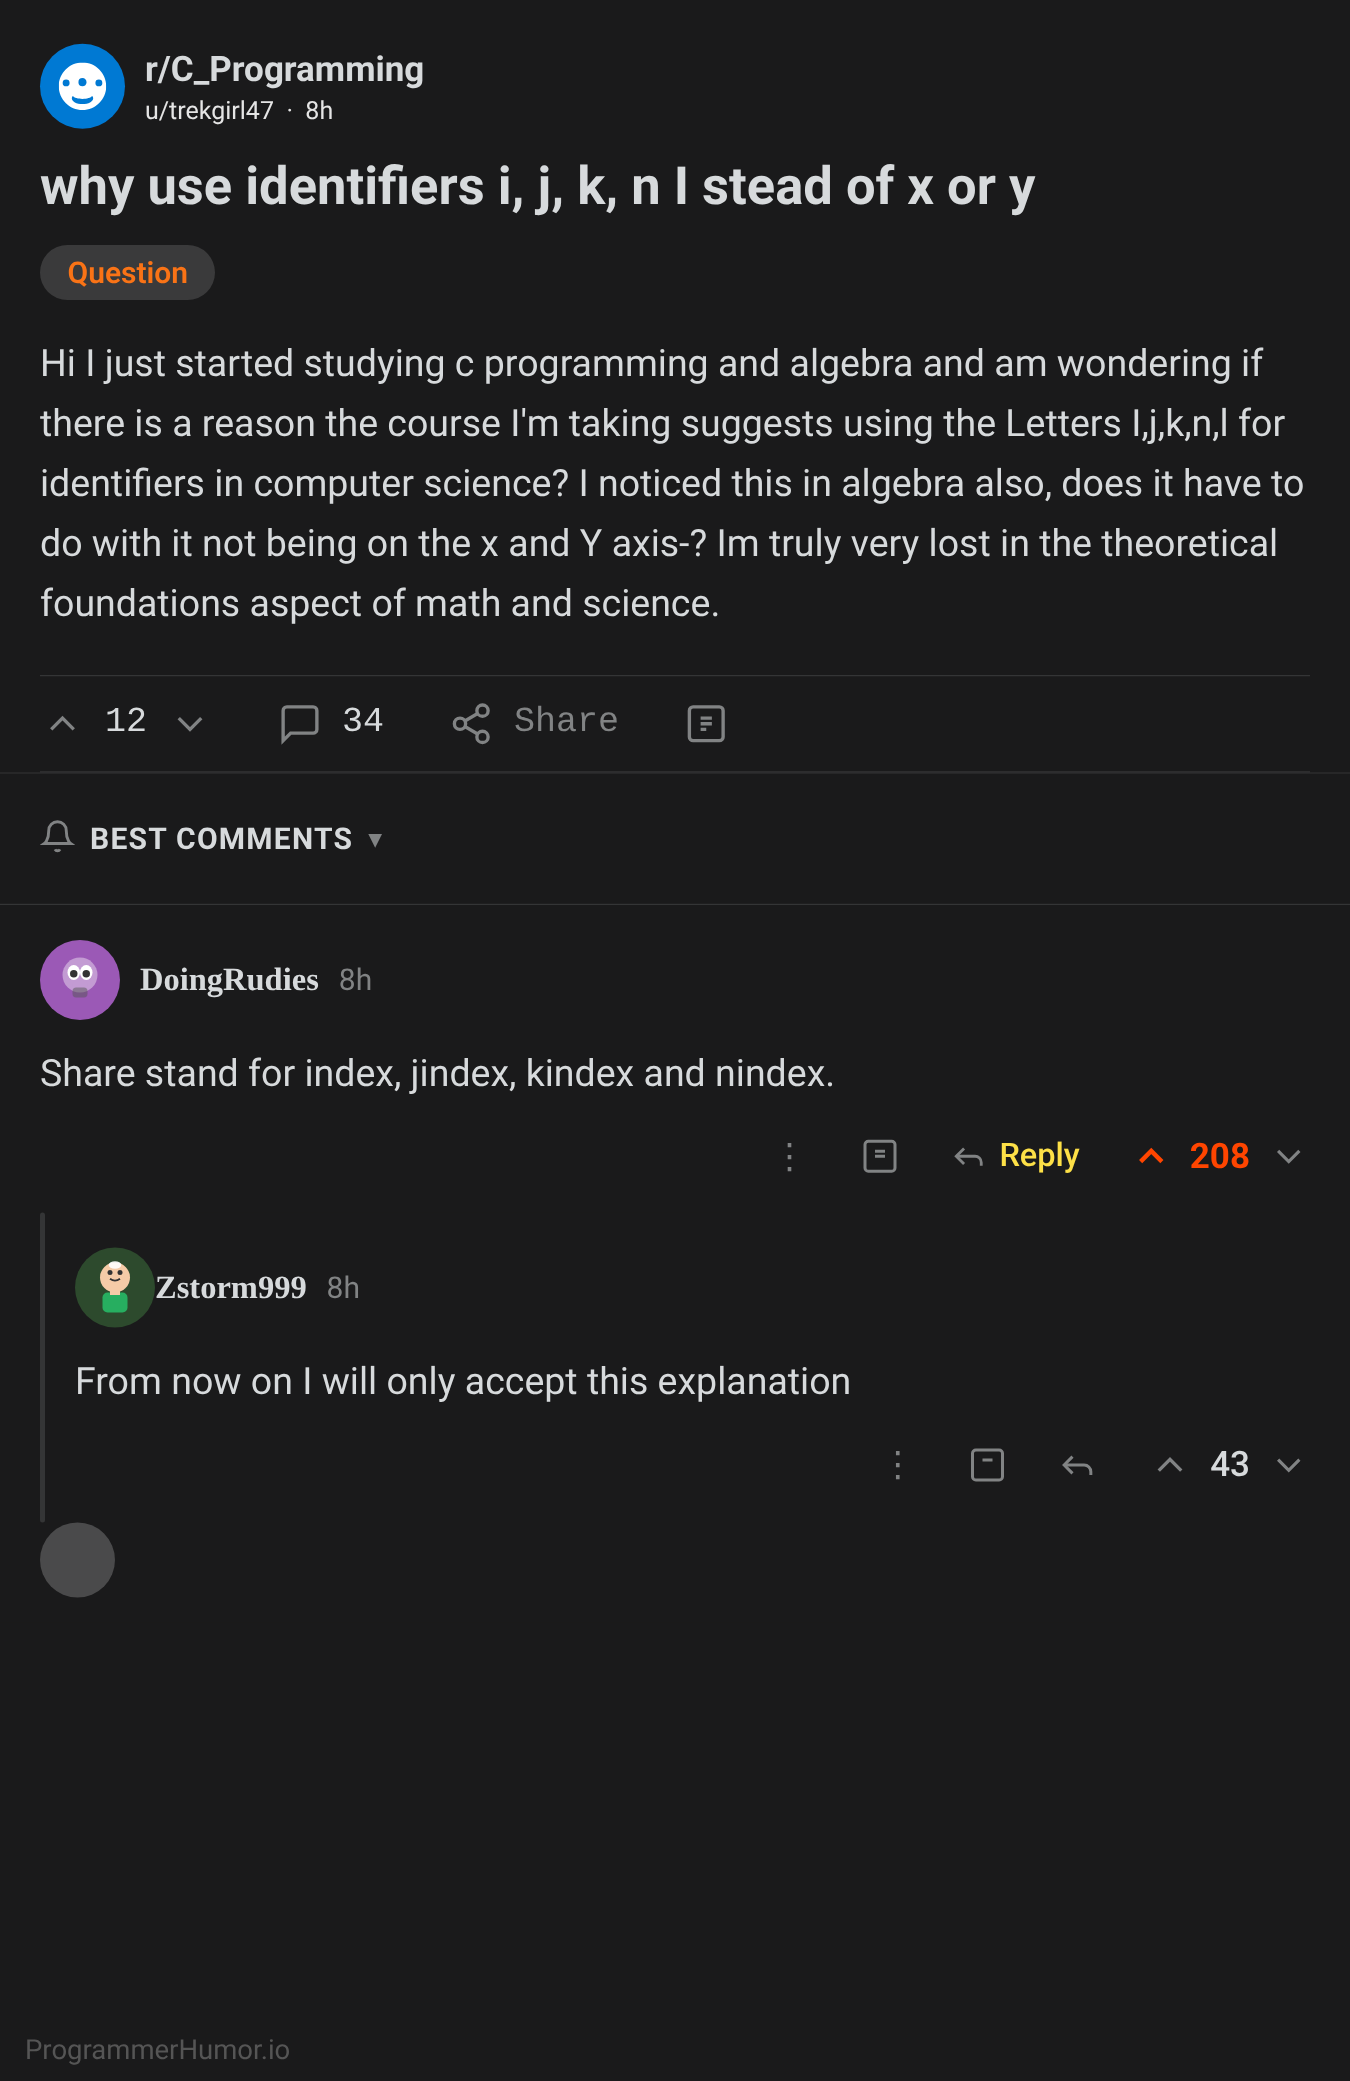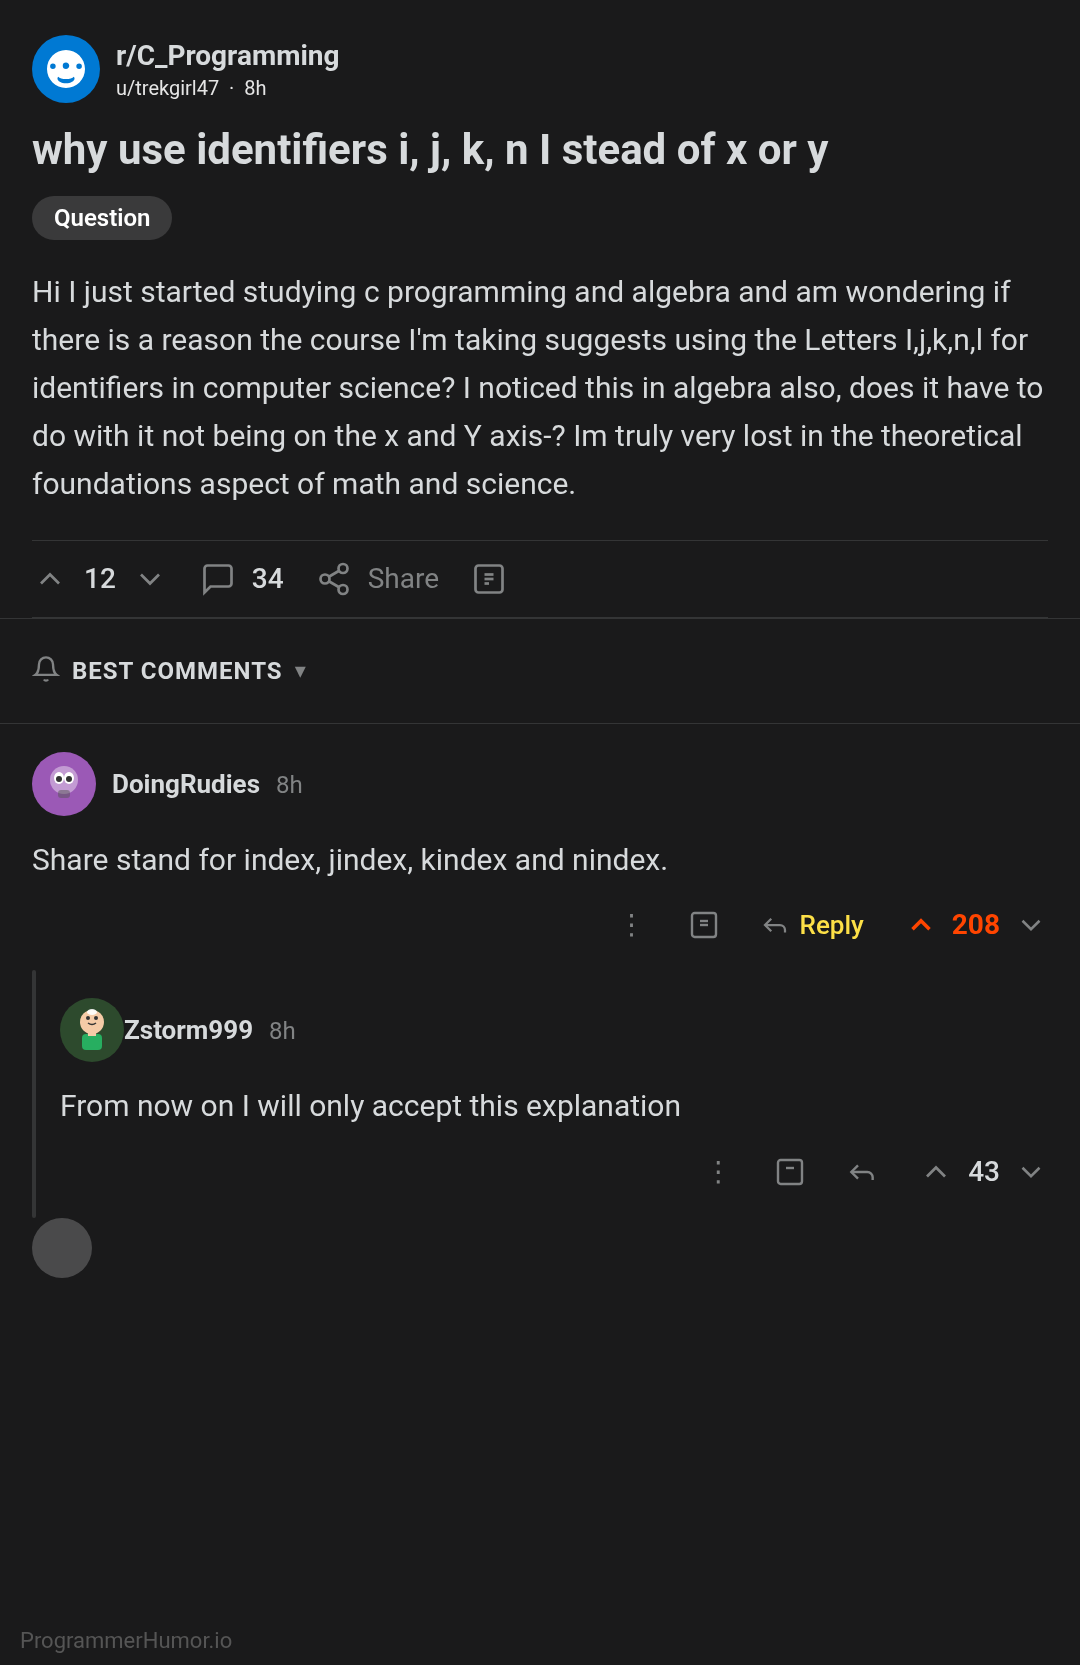--- a/index.html
+++ b/index.html
@@ -63,42 +63,43 @@
       font-size: 42px;
       font-weight: 700;
       color: #d7dadc;
       line-height: 1.3;
       margin-bottom: 18px;
     }
 
     .post-flair {
       display: inline-block;
       background: #3a3a3b;
-      color: #ffffff;
+      color: #f97316;
       border-radius: 24px;
       padding: 8px 22px;
       font-size: 24px;
       font-weight: 600;
       margin-bottom: 28px;
     }
 
     .post-body {
       font-size: 30px;
       line-height: 1.6;
       color: #d7dadc;
       margin-bottom: 32px;
     }
 
     .post-actions {
       display: flex;
       align-items: flex-start;
-      gap: 32px;
+      gap: 52px;
       padding: 20px 0;
       border-top: 1px solid #343536;
       border-bottom: 1px solid #343536;
+      font-family: Liberation Mono, monospace;
     }
 
     .action-group {
       display: flex;
       align-items: center;
       gap: 16px;
     }
 
     .action-icon {
       color: #818384;
@@ -186,20 +187,21 @@
       align-items: center;
       justify-content: center;
       flex-shrink: 0;
       overflow: hidden;
     }
 
     .comment-username {
       font-size: 26px;
       font-weight: 700;
       color: #d7dadc;
+      font-family: Liberation Serif, serif;
     }
 
     .comment-time {
       font-size: 24px;
       color: #818384;
     }
 
     .comment-body {
       font-size: 30px;
       line-height: 1.6;

